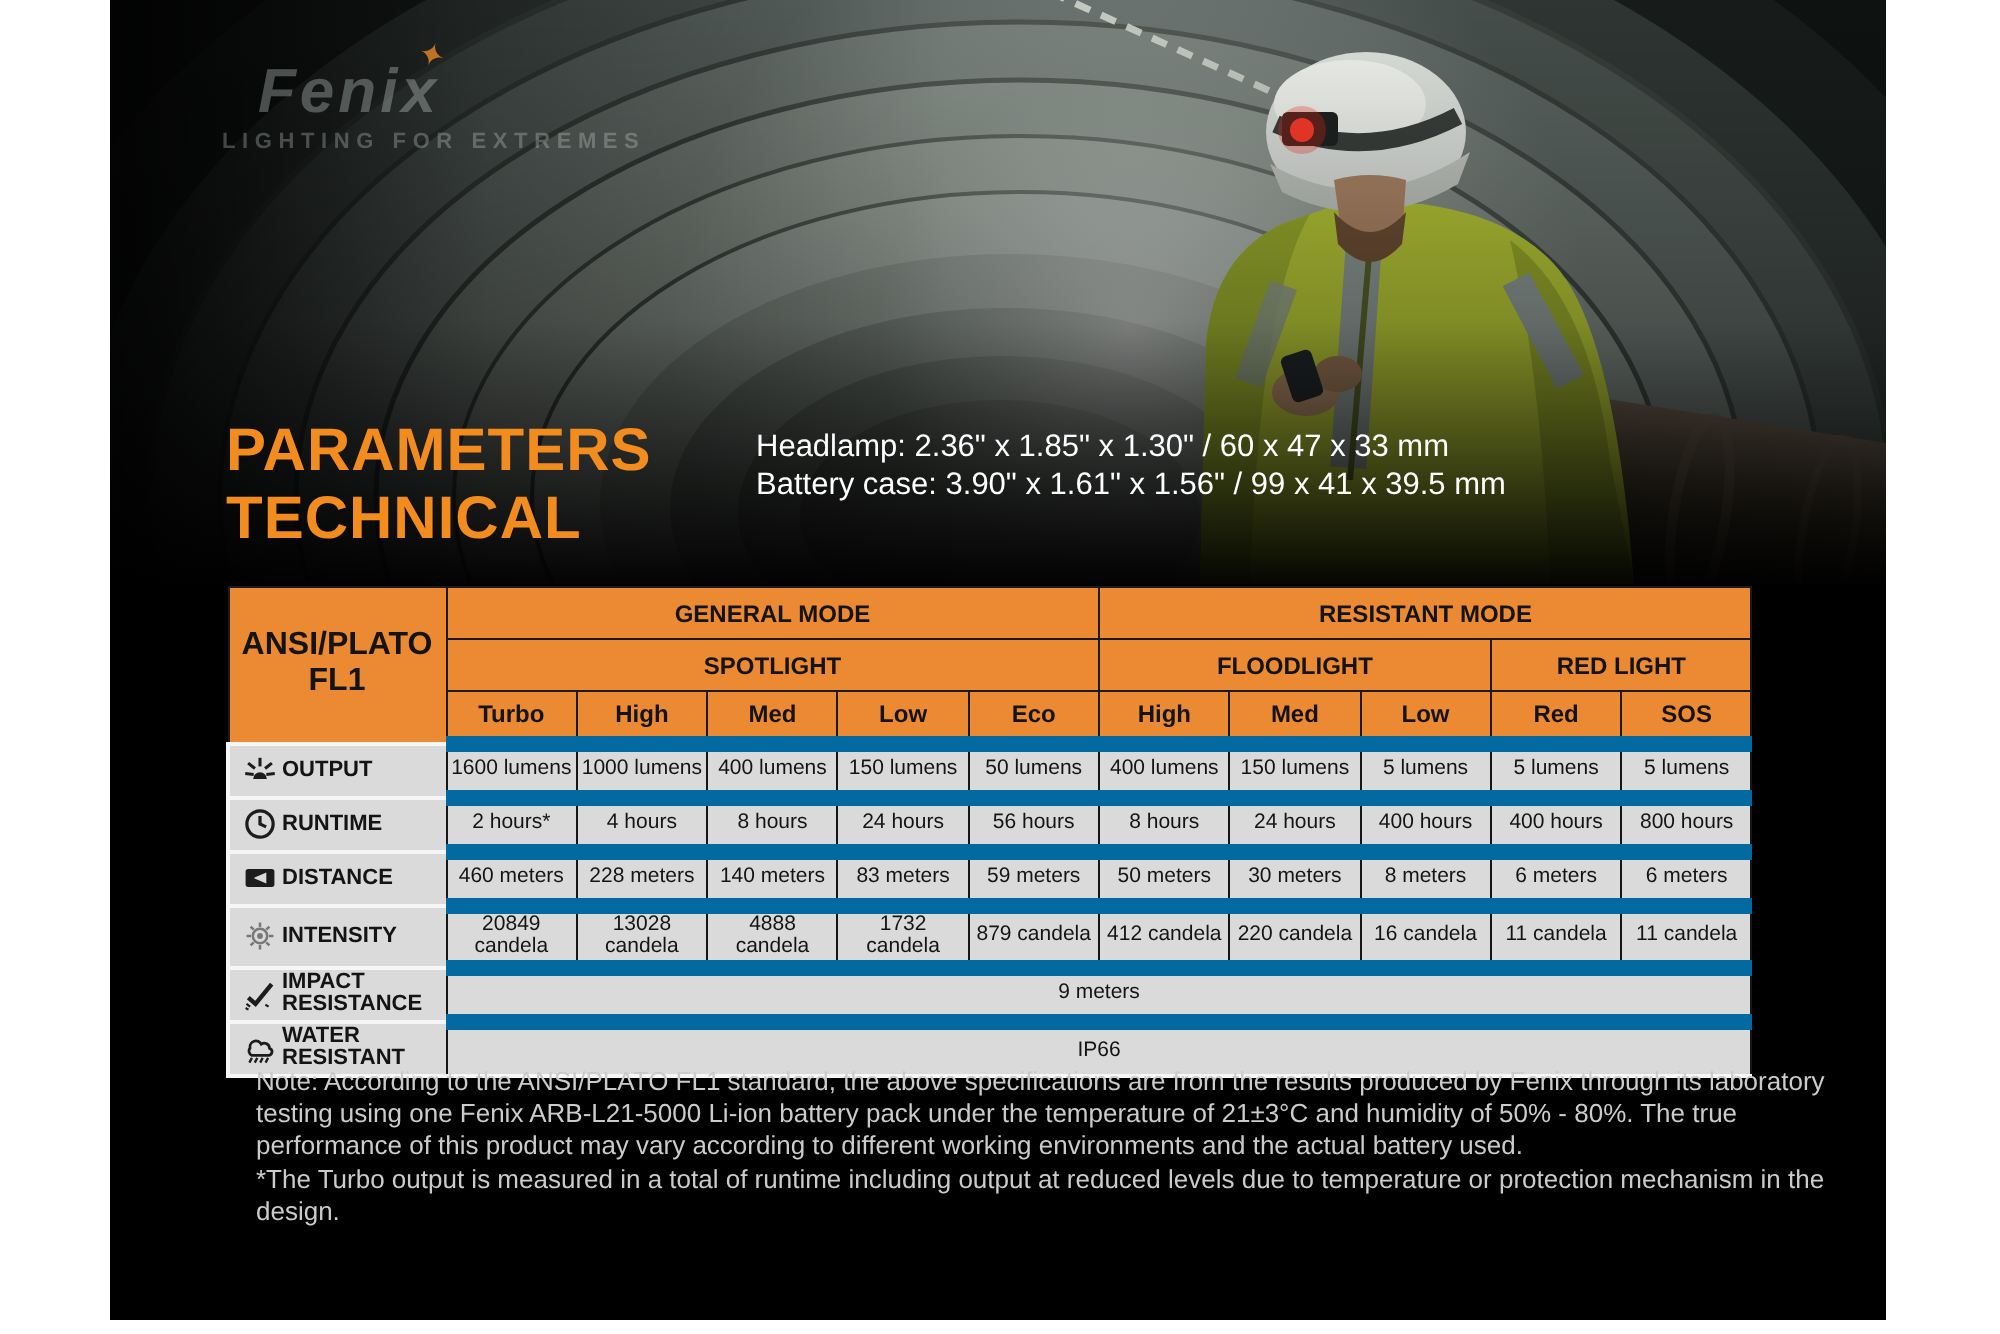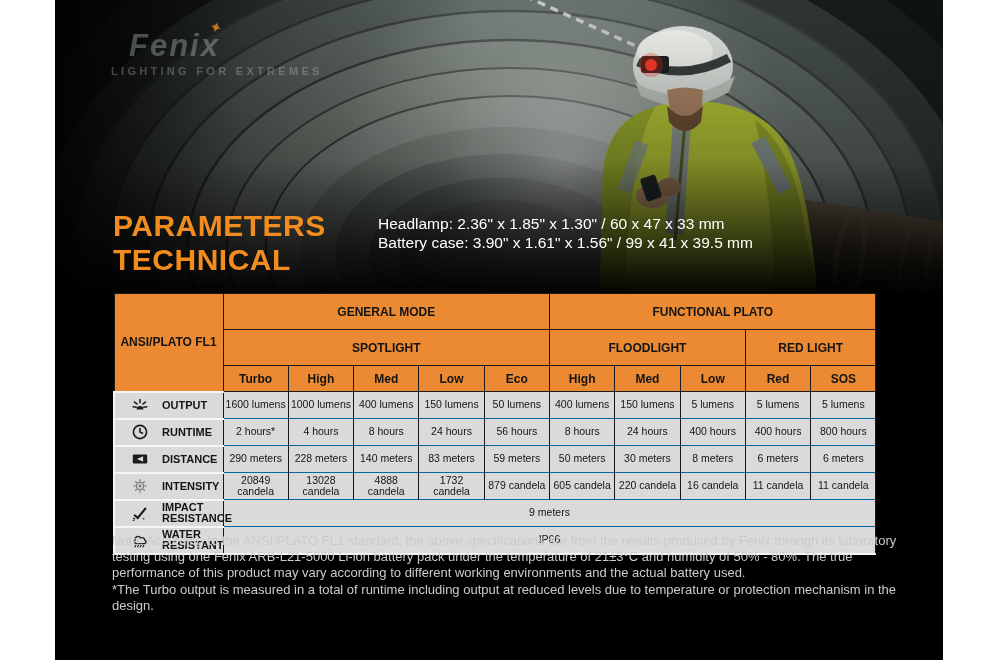--- a/index.html
+++ b/index.html
@@ -23,32 +23,32 @@
   .title { position:absolute; left:58px; top:209px; z-index:4; color:#f28c1e;
     font-weight:bold; font-size:30px; line-height:34px; letter-spacing:0.5px; }
   .specs { position:absolute; left:323px; top:215px; z-index:4; color:#ffffff;
     font-size:15.5px; line-height:18.5px; }
 
   
   .table-wrap { position:absolute; left:58px; top:293px; z-index:4; }
   table { border-collapse:collapse; table-layout:fixed; width:762px; border-bottom:2px solid #f6f6f6; }
   th, td { padding:0 1px; }
   .hcell { background:#eb8a32; color:#141414; font-weight:bold; text-align:center;
-    border:1px solid #1a1a1a; font-size:12px; height:36px; }
-  .corner { font-size:12px;margin-top:32px; }
+    border:1px solid #1a1a1a; font-size:12px; height:26px; }
+  .corner { font-size:16px;margin-top:32px; }
   .level { height:26px; }
   .bcell { background:#dadada; color:#141414; text-align:center; font-size:10.5px;
-    line-height:11.5px; height:27px; border-left:1.5px solid #161616; border-top:1px solid #0369a1; }
+    line-height:11.5px; height:27px; border-left:1.5px solid #161616; border-top:8px solid #0369a1; }
   td.bcell:last-child { border-right:1.5px solid #161616; }
   .label-cell { background:#dadada; border-left:2px solid #f6f6f6; border-top:2px solid #f6f6f6; height:27px; }
-  .label-inner { display:flex; align-items:center; gap:12px; padding-left:14px; }
+  .label-inner { display:flex; align-items:center; gap:1px; padding-left:4px; }
   .label-inner .ric { flex:0 0 20px; display:flex; justify-content:center; }
   .label-txt { font-weight:bold; font-size:11px; line-height:11px; color:#141414; text-align:left; }
 
-  .notes { position:absolute; left:57px; top:533px; width:788px; z-index:4;
+  .notes { position:absolute; left:73px; top:533px; width:788px; z-index:4;
     color:#cbcbcb; font-size:13px; line-height:16.2px; }
   .notes p { margin:0; }
 </style>
 </head>
 <body>
 
 <div class="card">
 
   <svg class="scene" viewBox="0 0 888 292" preserveAspectRatio="none">
     <defs>
@@ -146,21 +146,21 @@
   <div class="table-wrap">
     <table>
       <colgroup>
         <col style="width:109px">
         <col span="10" style="width:65.3px">
       </colgroup>
       <tbody>
           <tr>
         <th class="hcell corner" rowspan="3">ANSI/PLATO FL1</th>
         <th class="hcell" colspan="5">GENERAL MODE</th>
-        <th class="hcell" colspan="5">FUNCTIONAL PLATO</th>
+        <th class="hcell" colspan="5">RESISTANT MODE</th>
       </tr>
       <tr>
         <th class="hcell" colspan="5">SPOTLIGHT</th>
         <th class="hcell" colspan="3">FLOODLIGHT</th>
         <th class="hcell" colspan="2">RED LIGHT</th>
       </tr>
       <tr>
         <th class="hcell level">Turbo</th>
         <th class="hcell level">High</th>
         <th class="hcell level">Med</th>
@@ -232,21 +232,21 @@
           <div class="label-inner">
             <span class="ric">
               <svg width="18" height="18" viewBox="0 0 20 20">
                     <rect x="2" y="5" width="16" height="10" rx="1.5" fill="#1c1c1c"></rect>
               <path d="M13.5 7 L6.5 10 L13.5 13 Z" fill="#dadada"></path>
                   </svg>
             </span>
             <span class="label-txt">DISTANCE</span>
           </div>
         </td>
-        <td class="bcell">290 meters</td>
+        <td class="bcell">460 meters</td>
         <td class="bcell">228 meters</td>
         <td class="bcell">140 meters</td>
         <td class="bcell">83 meters</td>
         <td class="bcell">59 meters</td>
         <td class="bcell">50 meters</td>
         <td class="bcell">30 meters</td>
         <td class="bcell">8 meters</td>
         <td class="bcell">6 meters</td>
         <td class="bcell">6 meters</td>
       </tr>
@@ -271,21 +271,21 @@
                   </svg>
             </span>
             <span class="label-txt">INTENSITY</span>
           </div>
         </td>
         <td class="bcell">20849 candela</td>
         <td class="bcell">13028 candela</td>
         <td class="bcell">4888 candela</td>
         <td class="bcell">1732 candela</td>
         <td class="bcell">879 candela</td>
-        <td class="bcell">605 candela</td>
+        <td class="bcell">412 candela</td>
         <td class="bcell">220 candela</td>
         <td class="bcell">16 candela</td>
         <td class="bcell">11 candela</td>
         <td class="bcell">11 candela</td>
       </tr>
 
       <tr>
         <td class="label-cell">
           <div class="label-inner">
             <span class="ric">

